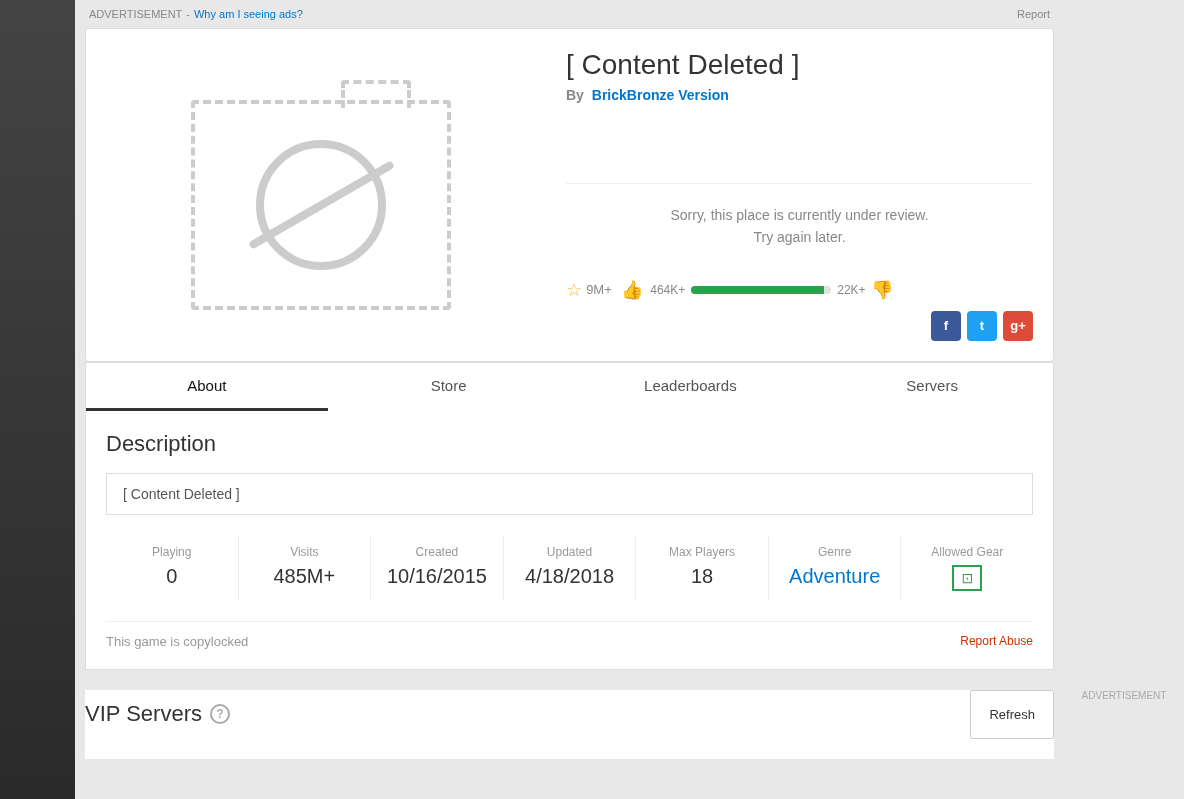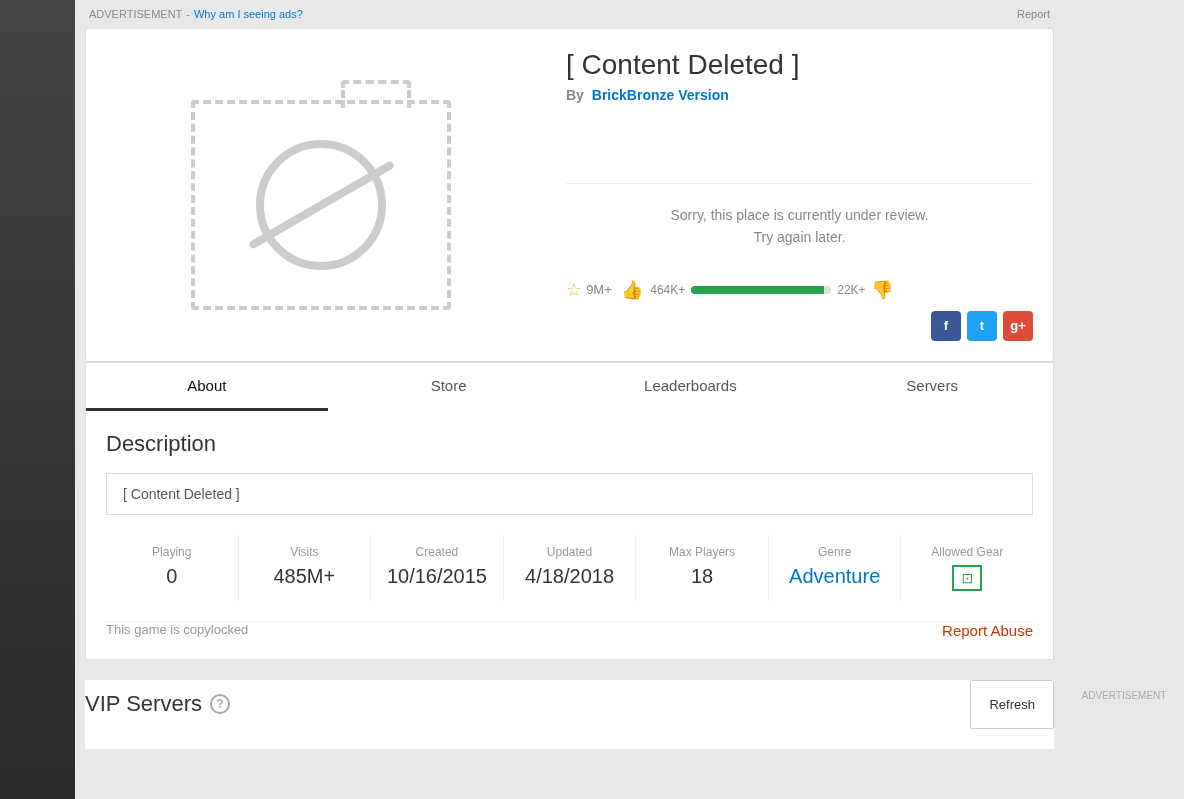--- a/index.html
+++ b/index.html
@@ -258,30 +258,32 @@
     }
     .stat-value {
       font-size: 20px;
       color: #333;
       font-weight: 300;
     }
     .stat-value.link { color: #0077cc; }
     .footer-row {
       display: flex;
       justify-content: space-between;
+      align-items: center;
       margin-top: 16px;
       border-top: 1px solid #f0f0f0;
+      padding-top: 12px;
     }
     .copylocked-text {
       color: #999;
       font-size: 13px;
     }
     .report-abuse-link {
       color: #cc3300;
-      font-size: 15px;
+      font-size: 12px;
       cursor: pointer;
       text-decoration: none;
     }
 
     
     .vip-section {
       background: #fff;
       border: none;
       padding: 0 0 10px 0;
       margin-top: 10px;

